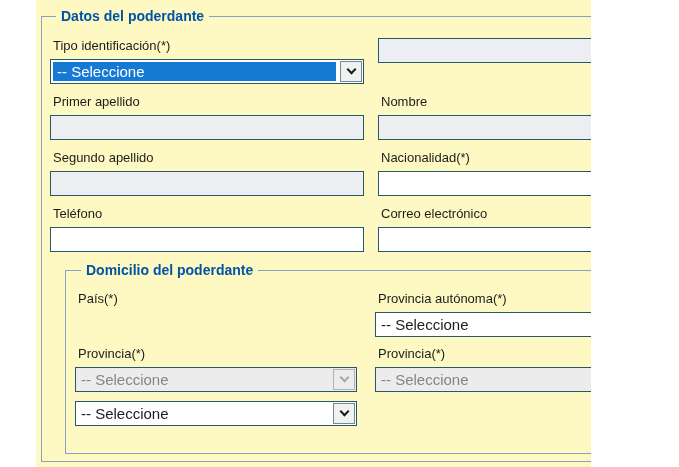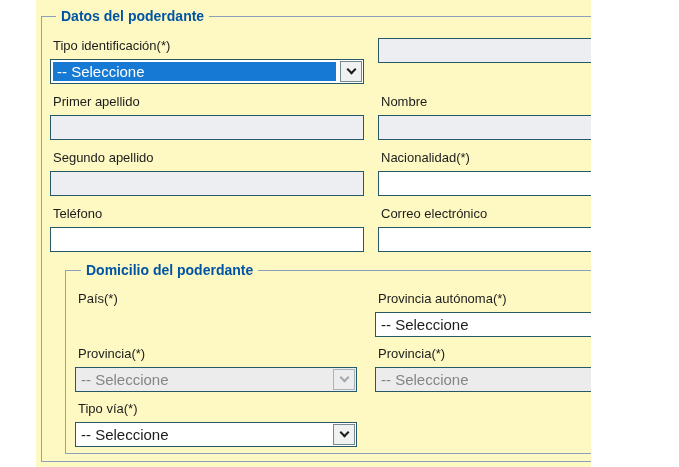--- a/index.html
+++ b/index.html
@@ -169,21 +169,20 @@
             <span class="val">-- Seleccione</span>
             <span class="arrowbox">
                 <i class="chev"></i>
               </span>
           </div>
         </div>
       </div>
 
       <div class="row">
         <div>
-          <div class="lbl">Tipo vía(*)</div>
           <div class="sel">
             <span class="val">-- Seleccione</span>
             <span class="arrowbox">
                 <i class="chev"></i>
               </span>
           </div>
         </div>
       </div>
     </fieldset>
   </fieldset>

